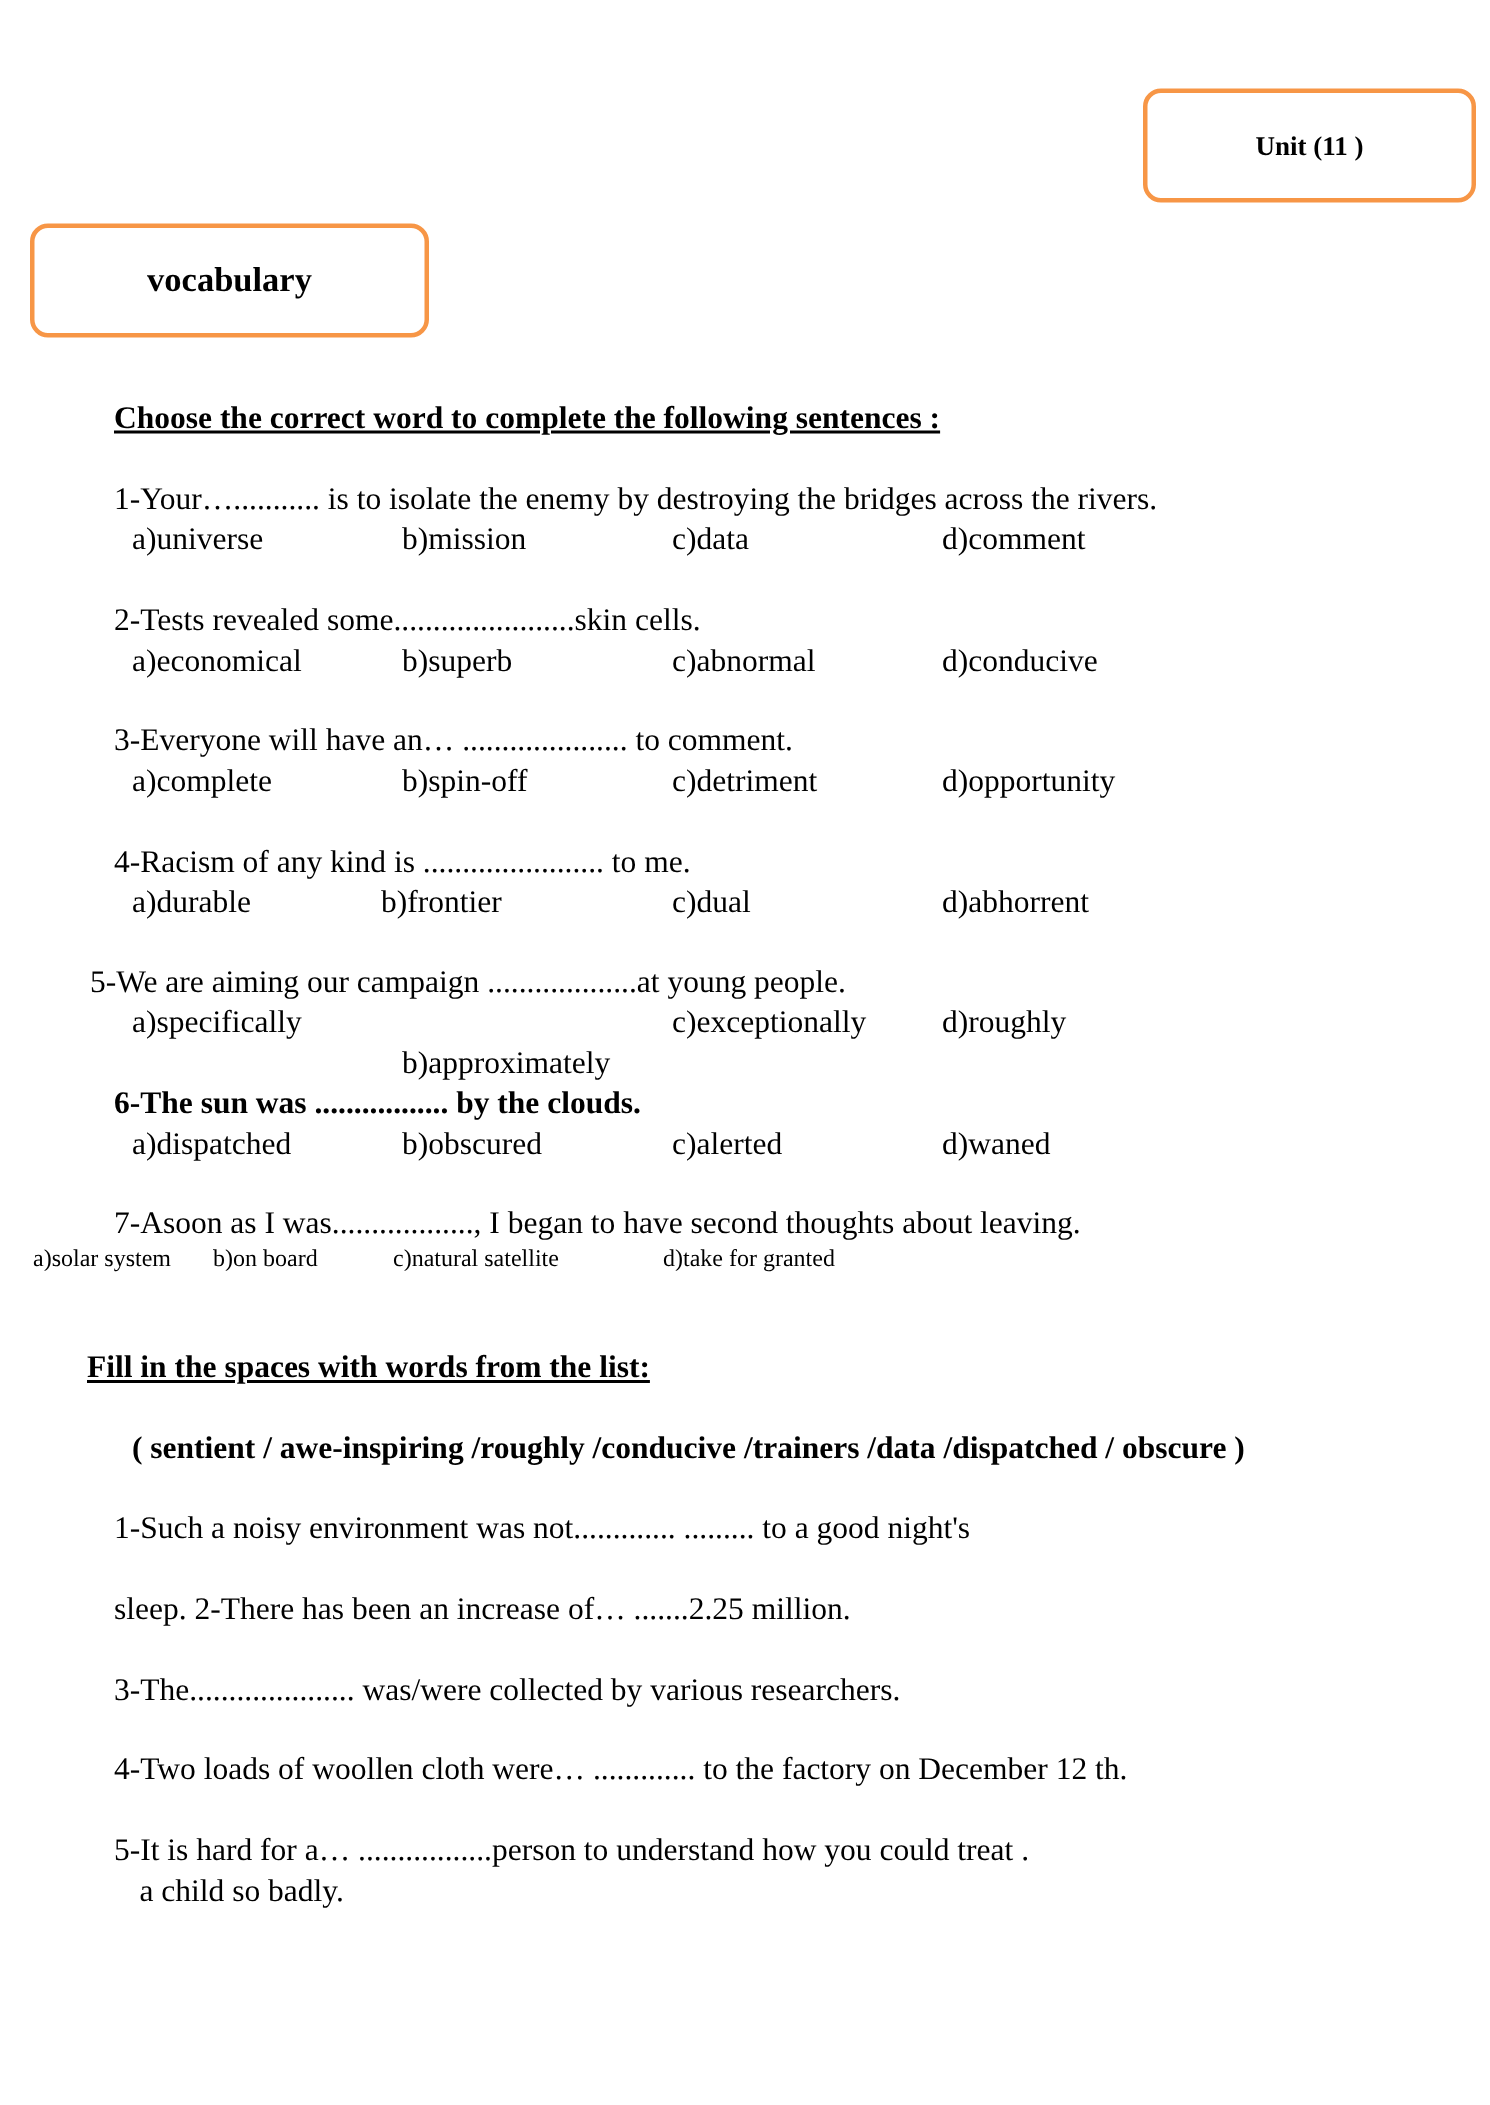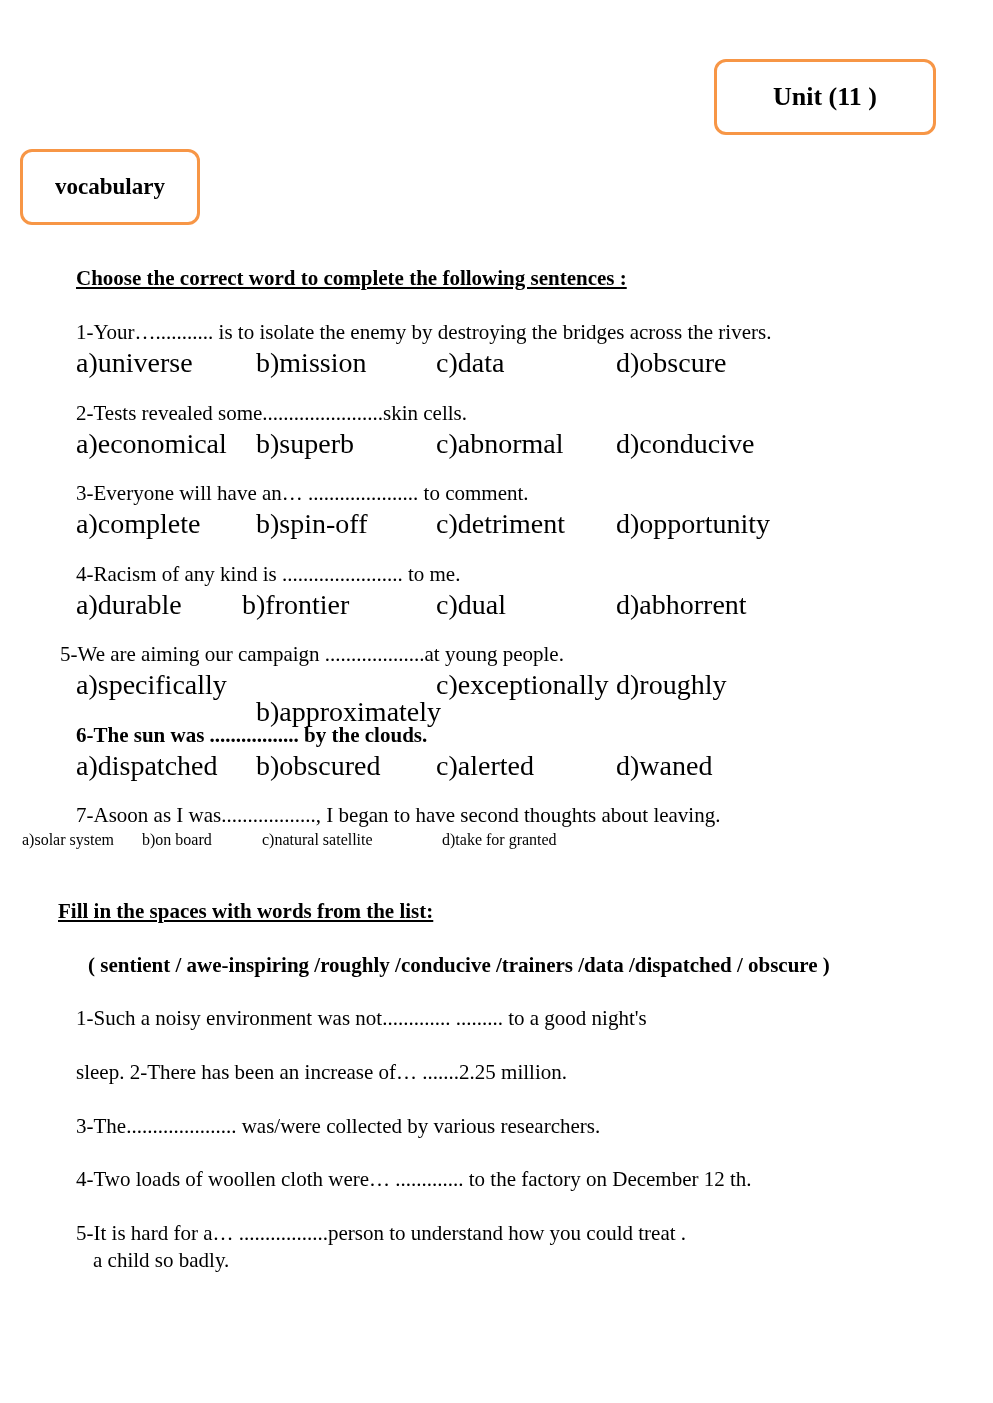--- a/index.html
+++ b/index.html
@@ -5,48 +5,48 @@
     html, body { margin: 0; padding: 0; background: #ffffff; }
     body {
       width: 993px; height: 1403px; position: relative; overflow: hidden;
       font-family: "Liberation Serif", "DejaVu Serif", serif; color: #000;
     }
     .box {
       position: absolute; border: 3px solid #f79646; border-radius: 12px;
       background: #fff; display: flex; align-items: center; justify-content: center;
       font-weight: bold; box-sizing: border-box;
     }
-    #unit-box { left: 714px; top: 59px; width: 222px; height: 76px; font-size: 26px; }
-    #vocab-box { left: 20px; top: 149px; width: 180px; height: 76px; font-size: 23px; }
+    #unit-box { left: 762px; top: 59px; width: 222px; height: 76px; font-size: 18px; }
+    #vocab-box { left: 20px; top: 149px; width: 266px; height: 76px; font-size: 23px; }
     .heading {
       position: absolute; font-weight: bold; text-decoration: underline;
       font-size: 21px; white-space: nowrap;
     }
     .line { position: absolute; font-size: 21px; white-space: nowrap; line-height: 1; }
-    .opt { position: absolute; font-size: 28px; white-space: nowrap; line-height: 1; }
+    .opt { position: absolute; font-size: 21px; white-space: nowrap; line-height: 1; margin-left: 12px; }
     .opt-small { position: absolute; font-size: 16px; white-space: nowrap; line-height: 1; }
     .wordlist { position: absolute; font-weight: bold; font-size: 21px; white-space: nowrap; }
   </style>
 </head>
 <body>
 
 <div id="unit-box" class="box">
   <span>Unit (11 )</span>
 </div>
 <div id="vocab-box" class="box">
   <span>vocabulary</span>
 </div>
 
 <div class="heading" style="left:76px; top:266px;">Choose the correct word to complete the following sentences :</div>
 
 <div class="line" style="left:76px; top:322px;">1-Your…........... is to isolate the enemy by destroying the bridges across the rivers.</div>
 <div class="opt" style="left:76px; top:349px;">a)universe</div>
 <div class="opt" style="left:256px; top:349px;">b)mission</div>
 <div class="opt" style="left:436px; top:349px;">c)data</div>
-<div class="opt" style="left:616px; top:349px;">d)obscure</div>
+<div class="opt" style="left:616px; top:349px;">d)comment</div>
 
 <div class="line" style="left:76px; top:403px;">2-Tests revealed some.......................skin cells.</div>
 <div class="opt" style="left:76px; top:430px;">a)economical</div>
 <div class="opt" style="left:256px; top:430px;">b)superb</div>
 <div class="opt" style="left:436px; top:430px;">c)abnormal</div>
 <div class="opt" style="left:616px; top:430px;">d)conducive</div>
 
 <div class="line" style="left:76px; top:483px;">3-Everyone will have an… ..................... to comment.</div>
 <div class="opt" style="left:76px; top:510px;">a)complete</div>
 <div class="opt" style="left:256px; top:510px;">b)spin-off</div>

